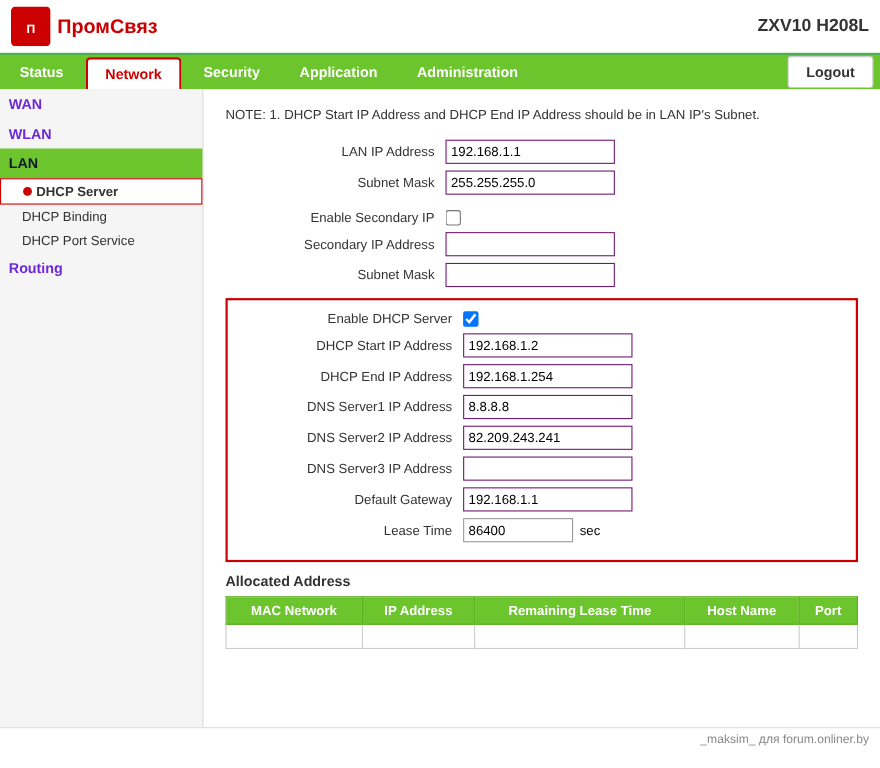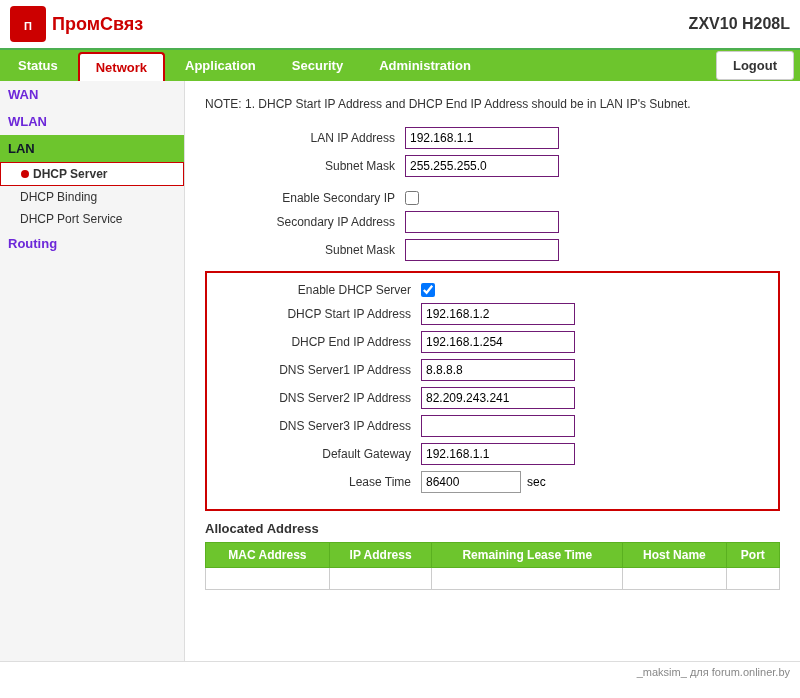--- a/index.html
+++ b/index.html
@@ -242,22 +242,22 @@
       <text x="18" y="24" text-anchor="middle" fill="#fff" font-size="11" font-weight="bold">П</text>
     </svg>
     <span class="logo-text">ПромСвяз</span>
   </div>
   <span class="device-title">ZXV10 H208L</span>
 </div>
 
 <div class="nav-bar">
   <div class="nav-item">Status</div>
   <div class="nav-item active">Network</div>
+  <div class="nav-item">Security</div>
   <div class="nav-item">Application</div>
-  <div class="nav-item">Security</div>
   <div class="nav-item">Administration</div>
   <div class="nav-spacer"></div>
   <button class="nav-logout">Logout</button>
 </div>
 
 <div class="main-layout">
 
   <div class="sidebar">
     <div class="sidebar-group">WAN</div>
     <div class="sidebar-group">WLAN</div>
@@ -345,21 +345,21 @@
         <span class="lease-unit">sec</span>
       </div>
 
     </div>
 
     <div class="allocated-title">Allocated Address</div>
 
     <table class="alloc-table">
       <thead>
         <tr>
-          <th>MAC Address</th>
+          <th>MAC Network</th>
           <th>IP Address</th>
           <th>Remaining Lease Time</th>
           <th>Host Name</th>
           <th>Port</th>
         </tr>
       </thead>
       <tbody>
         <tr>
           <td></td>
           <td></td>

